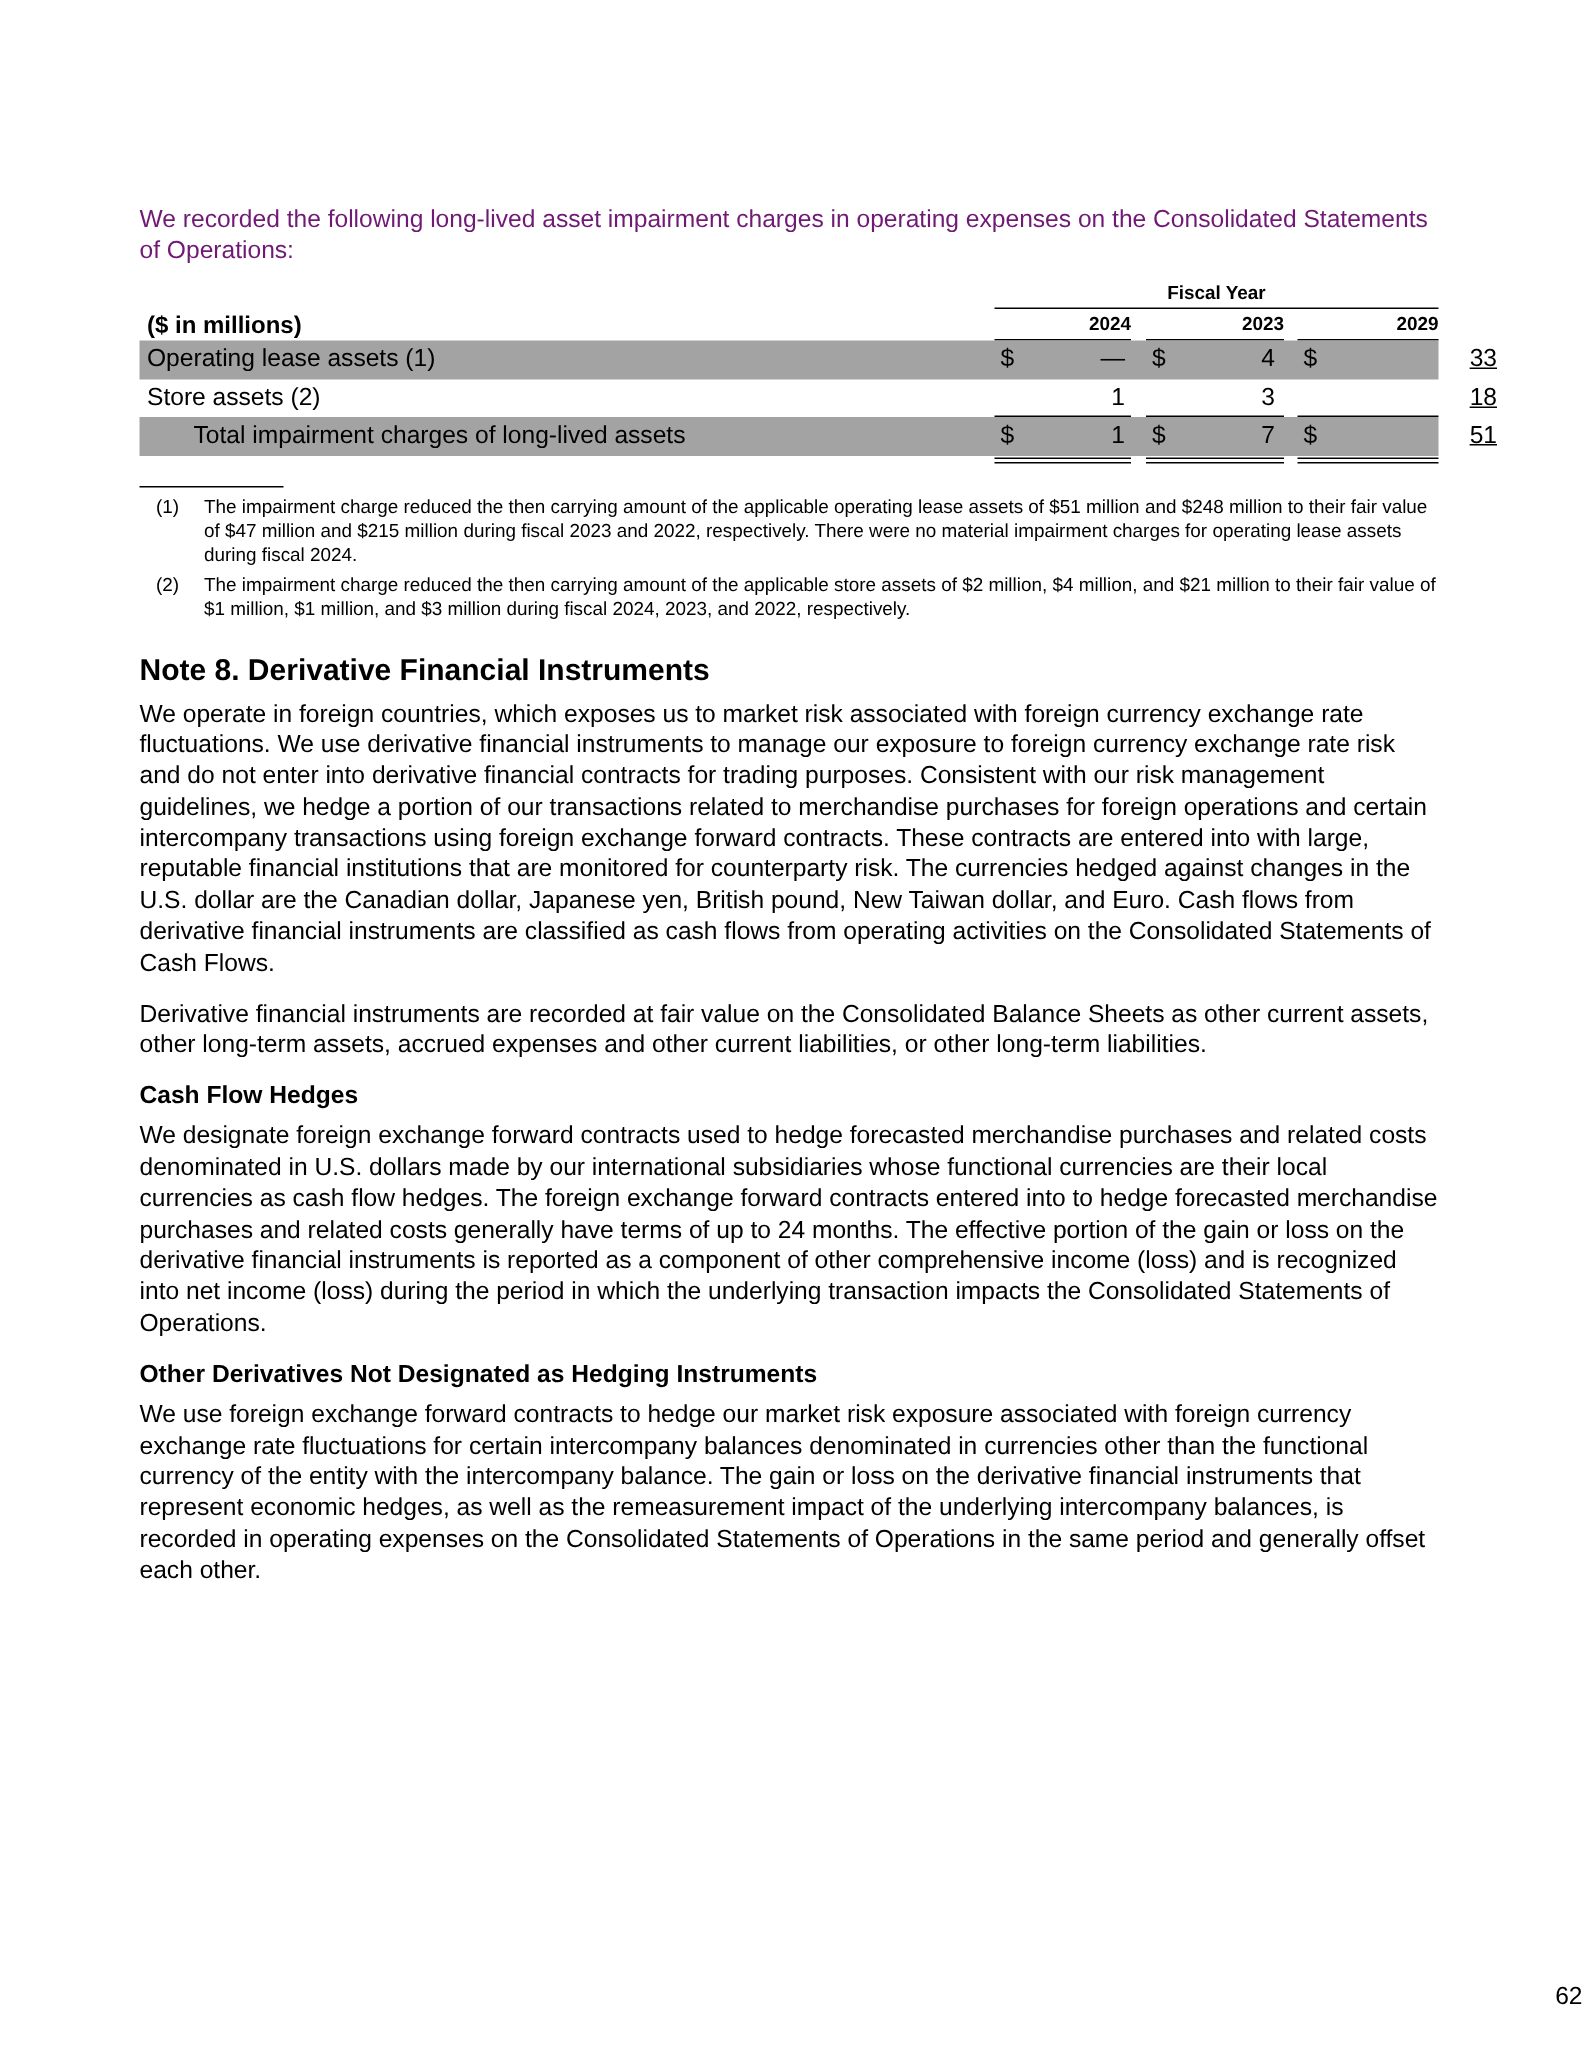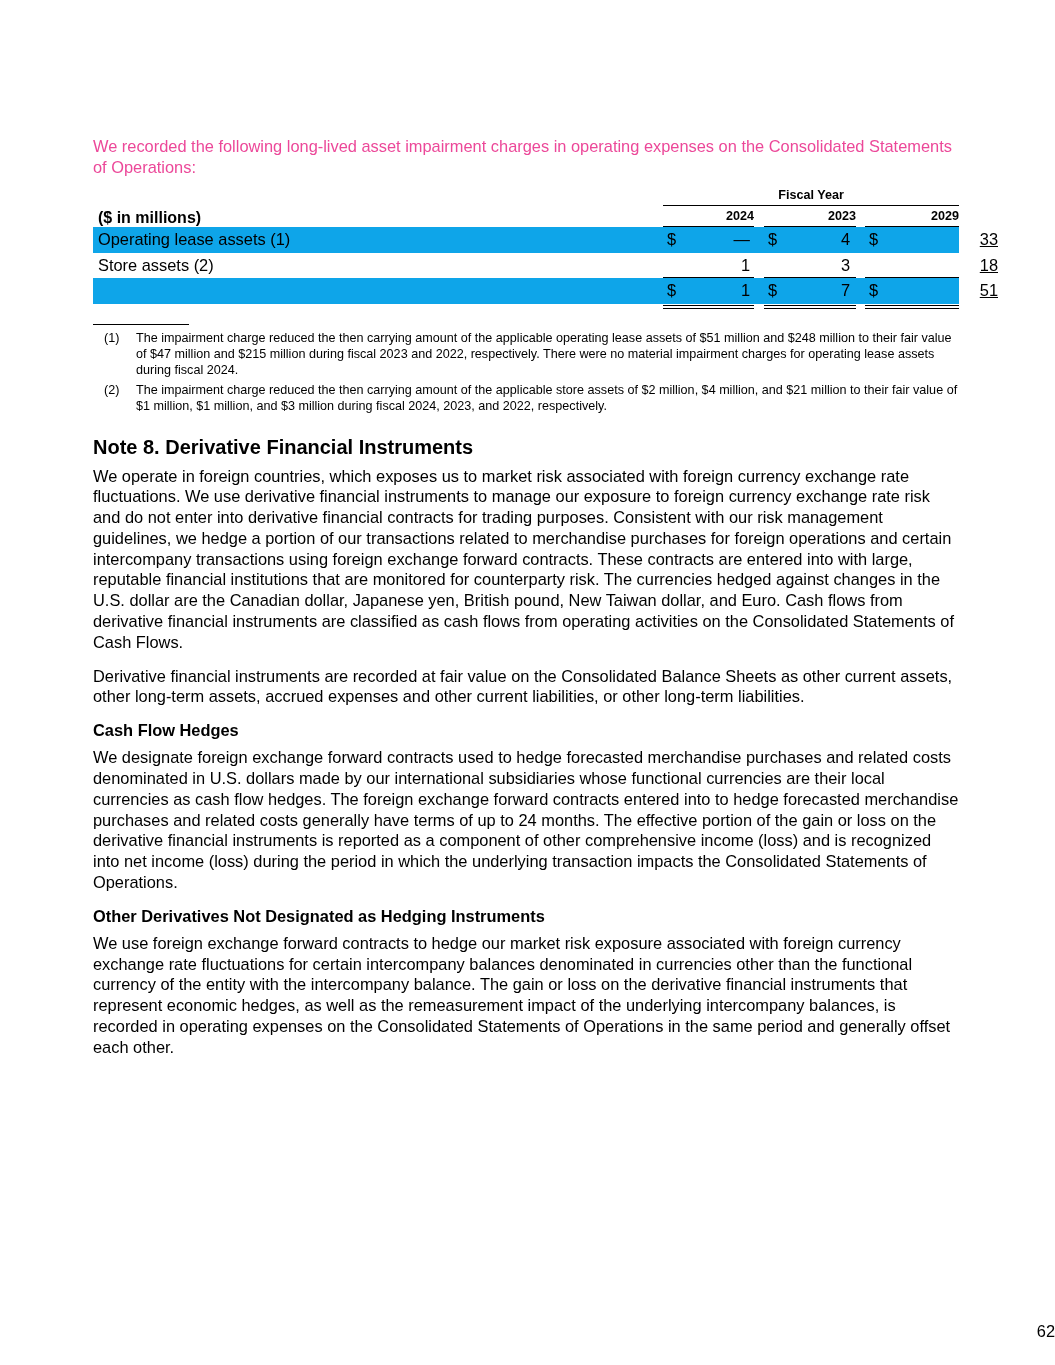--- a/index.html
+++ b/index.html
@@ -16,21 +16,21 @@
     }
     .page {
       position: absolute;
       left: 93px;
       top: 136px;
       width: 866px;
     }
     .intro {
       font-size: 16.4px;
       line-height: 21px;
-      color: #ec4899;
+      color: #701a75;
       margin: 0;
     }
     
     .tbl {
       position: relative;
       margin-top: 8px;
       width: 866px;
     }
     .fy-row {
       position: relative;
@@ -76,21 +76,21 @@
       top: 20px;
       border-top: 1.6px solid #000;
       height: 0;
     }
     .row {
       position: relative;
       height: 25.5px;
       font-size: 16.4px;
     }
     .row.shade {
-      background: #0ea5e9;
+      background: #a3a3a3;
       padding-left: 22px;
     }
     .row-label {
       position: absolute;
       left: 5px;
       top: 3px;
       white-space: nowrap;
     }
     .row.indent .row-label {
       left: 36px;
@@ -210,20 +210,21 @@
     </div>
 
     <div class="row">
       <span class="row-label">Store assets (2)</span>
       <span class="cell-val v1">1</span>
       <span class="cell-val v2">3</span>
       <span class="cell-val v3">18</span>
     </div>
 
     <div class="row shade indent">
+      <span class="row-label">Total impairment charges of long-lived assets</span>
       <div class="col-rule-top c1"></div>
       <div class="col-rule-top c2"></div>
       <div class="col-rule-top c3"></div>
       <span class="cell-dollar d1">$</span>
       <span class="cell-val v1">1</span>
       <span class="cell-dollar d2">$</span>
       <span class="cell-val v2">7</span>
       <span class="cell-dollar d3">$</span>
       <span class="cell-val v3">51</span>
       <div class="col-rule-dbl c1"></div>

